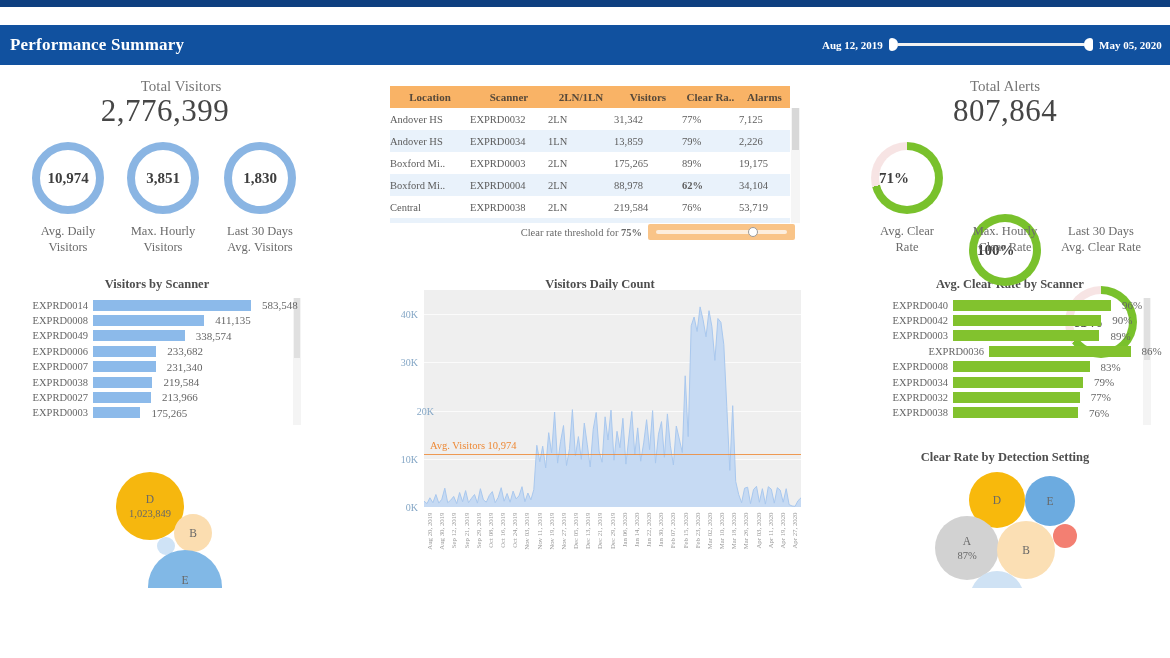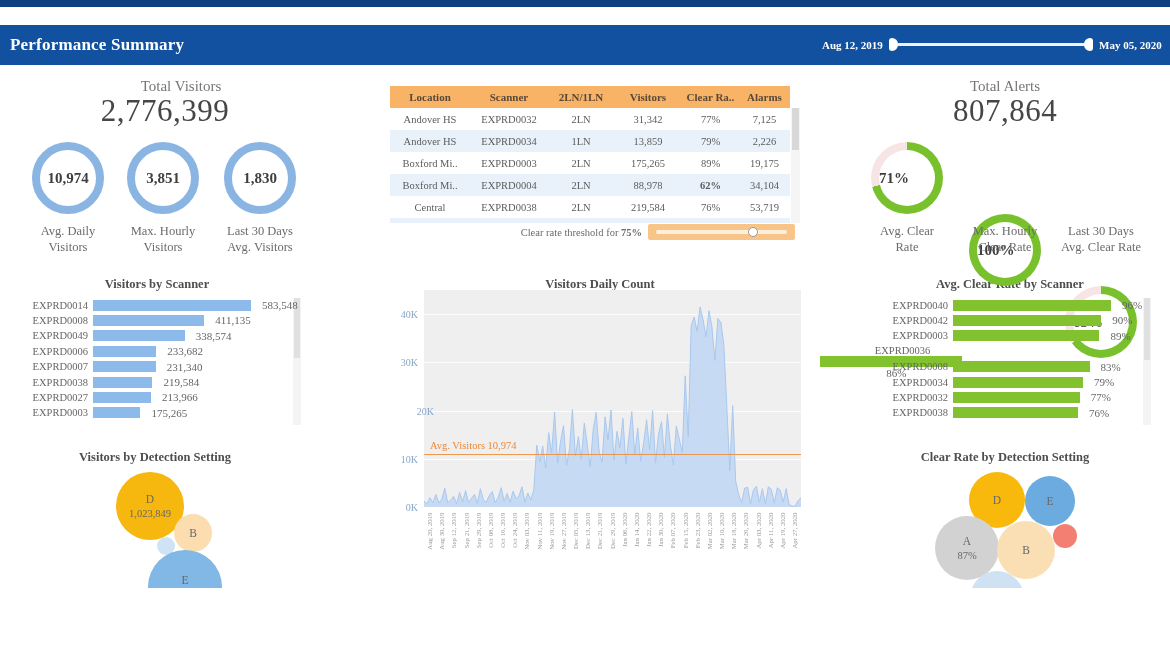--- a/index.html
+++ b/index.html
@@ -24,21 +24,21 @@
   .donut { position:relative; }
   .donut .hole { position:absolute; left:8px; top:8px; width:56px; height:56px; border-radius:50%;
                  background:#fff; display:flex; align-items:center; justify-content:flex-start; }
   .ring-num { font-size:15px; font-weight:bold; color:#3e3e3e; }
   .ring-label { width:110px; text-align:center; font-size:12.5px; color:#6b6b6b; line-height:1.25; }
 
   
   .tbl-wrap { left:390px; top:86px; width:400px; height:137px; overflow:hidden; font-size:10.5px; }
   table.scn { border-collapse:collapse; width:400px; table-layout:fixed; }
   table.scn th { background:#f9b366; color:#57493a; font-weight:bold; font-size:11px; height:22px; }
-  table.scn td { height:22px; text-align:center; color:#5c5c5c; }
+  table.scn td { height:22px; text-align:left; color:#5c5c5c; }
   tr.alt td { background:#e9f2fb; }
   td.low { color:#df4040; font-weight:bold; }
   .tbl-scroll { left:791px; top:108px; width:9px; height:115px; background:#f5f5f5; }
   .tbl-scroll .thumb { position:absolute; left:1px; top:0; width:7px; height:42px; background:#d8d8d8; }
   .thresh-label { left:380px; top:227px; width:262px; text-align:right; font-size:10.5px; color:#6a6a6a; }
   .thresh-box { left:648px; top:224px; width:147px; height:16px; background:#f9c488; border-radius:2px; }
   .thresh-track { position:absolute; left:8px; top:6px; width:131px; height:4px; background:#fdeedd; border-radius:2px; }
   .thresh-handle { position:absolute; left:100px; top:3px; width:10px; height:10px; background:#fff;
                    border:1px solid #9a9a9a; border-radius:50%; }
 
@@ -195,21 +195,20 @@
       <svg width="377" height="217" viewBox="0 0 377 217" preserveAspectRatio="none" style="position: absolute; left: 0px; top: 0px;">
         <polygon points="0,217 0.0,211.2 3.0,213.6 5.9,207.8 8.9,212.7 11.9,204.5 14.8,213.1 17.8,209.3 20.8,198.2 23.7,212.7 26.7,210.2 29.7,206.4 32.7,213.6 35.6,202.5 38.6,211.7 41.6,200.6 44.5,212.7 47.5,208.3 50.5,204.5 53.4,213.1 56.4,198.7 59.4,209.8 62.3,212.2 65.3,205.4 68.3,201.6 71.2,212.7 74.2,207.4 77.2,197.7 80.1,211.2 83.1,203.5 86.1,212.2 89.1,201.1 92.0,208.8 95.0,205.9 98.0,196.7 100.9,211.7 103.9,203.0 106.9,209.8 109.8,199.6 112.8,155.3 115.8,171.7 118.7,156.2 121.7,177.9 124.7,142.7 127.6,163.0 130.6,122.0 133.6,173.1 136.6,151.4 139.5,135.5 142.5,175.5 145.5,158.7 148.4,119.6 151.4,165.9 154.4,146.6 157.3,169.3 160.3,133.1 163.3,154.8 166.2,177.0 169.2,139.4 172.2,122.5 175.1,161.1 178.1,172.2 181.1,126.8 184.0,150.0 187.0,120.1 190.0,170.2 193.0,141.3 195.9,157.7 198.9,128.3 201.9,174.1 204.8,148.0 207.8,121.5 210.8,164.4 213.7,137.9 216.7,171.2 219.7,152.9 222.6,129.7 225.6,159.6 228.6,120.6 231.5,173.1 234.5,144.2 237.5,131.6 240.4,167.3 243.4,123.9 246.4,155.8 249.4,175.0 252.3,136.0 255.3,149.0 258.3,162.5 261.2,85.8 264.2,146.6 267.2,35.7 270.1,27.0 273.1,41.5 276.1,16.9 279.0,29.4 282.0,46.8 285.0,20.7 287.9,36.6 290.9,70.4 293.9,28.5 296.9,32.3 299.8,54.5 302.8,116.7 305.8,180.4 308.7,115.7 311.7,191.4 314.7,204.5 317.6,212.7 320.6,198.2 323.6,197.2 326.5,213.6 329.5,199.6 332.5,196.3 335.4,212.2 338.4,198.7 341.4,214.1 344.3,196.7 347.3,199.2 350.3,213.1 353.3,197.7 356.2,200.1 359.2,212.2 362.2,198.7 365.1,214.6 368.1,216.0 371.1,216.3 374.0,210.7 377.0,207.8 377,217" fill="#c6daf3"></polygon>
         <polyline points="0.0,211.2 3.0,213.6 5.9,207.8 8.9,212.7 11.9,204.5 14.8,213.1 17.8,209.3 20.8,198.2 23.7,212.7 26.7,210.2 29.7,206.4 32.7,213.6 35.6,202.5 38.6,211.7 41.6,200.6 44.5,212.7 47.5,208.3 50.5,204.5 53.4,213.1 56.4,198.7 59.4,209.8 62.3,212.2 65.3,205.4 68.3,201.6 71.2,212.7 74.2,207.4 77.2,197.7 80.1,211.2 83.1,203.5 86.1,212.2 89.1,201.1 92.0,208.8 95.0,205.9 98.0,196.7 100.9,211.7 103.9,203.0 106.9,209.8 109.8,199.6 112.8,155.3 115.8,171.7 118.7,156.2 121.7,177.9 124.7,142.7 127.6,163.0 130.6,122.0 133.6,173.1 136.6,151.4 139.5,135.5 142.5,175.5 145.5,158.7 148.4,119.6 151.4,165.9 154.4,146.6 157.3,169.3 160.3,133.1 163.3,154.8 166.2,177.0 169.2,139.4 172.2,122.5 175.1,161.1 178.1,172.2 181.1,126.8 184.0,150.0 187.0,120.1 190.0,170.2 193.0,141.3 195.9,157.7 198.9,128.3 201.9,174.1 204.8,148.0 207.8,121.5 210.8,164.4 213.7,137.9 216.7,171.2 219.7,152.9 222.6,129.7 225.6,159.6 228.6,120.6 231.5,173.1 234.5,144.2 237.5,131.6 240.4,167.3 243.4,123.9 246.4,155.8 249.4,175.0 252.3,136.0 255.3,149.0 258.3,162.5 261.2,85.8 264.2,146.6 267.2,35.7 270.1,27.0 273.1,41.5 276.1,16.9 279.0,29.4 282.0,46.8 285.0,20.7 287.9,36.6 290.9,70.4 293.9,28.5 296.9,32.3 299.8,54.5 302.8,116.7 305.8,180.4 308.7,115.7 311.7,191.4 314.7,204.5 317.6,212.7 320.6,198.2 323.6,197.2 326.5,213.6 329.5,199.6 332.5,196.3 335.4,212.2 338.4,198.7 341.4,214.1 344.3,196.7 347.3,199.2 350.3,213.1 353.3,197.7 356.2,200.1 359.2,212.2 362.2,198.7 365.1,214.6 368.1,216.0 371.1,216.3 374.0,210.7 377.0,207.8" fill="none" stroke="#a9c8ee" stroke-width="1"></polyline>
       </svg>
       <div class="avg-line" style="top: 164.081px;"></div>
     </div>
   <div id="daily-yticks"></div>
   <div id="daily-xticks"></div>
   <div class="abs avg-label">Avg. Visitors 10,974</div>
 
-  <div class="abs chart-title" style="left:30px; top:450px; width:250px;">Visitors by Detection Setting</div>
   <div class="abs chart-title" style="left:880px; top:450px; width:250px;">Clear Rate by Detection Setting</div>
   <div id="bubbles"></div>
 <div class="abs ring ring-blue" style="left: 32px; top: 142px;">
       <div class="ring-num">10,974</div>
     </div>
     <div class="abs ring-label" style="left: 13px; top: 224px;">
       <div>Avg. Daily</div>
       <div>Visitors</div>
     </div>
     <div class="abs ring ring-blue" style="left: 127px; top: 142px;">
@@ -301,21 +300,21 @@
     <div class="bar-row" style="left: 864px; top: 314.4px;">
       <div class="bar-cat" style="width: 76px;">EXPRD0042</div>
       <div class="bar-fill" style="width: 148.125px; background: rgb(130, 194, 46);"></div>
       <div class="bar-val">90%</div>
     </div>
     <div class="bar-row" style="left: 864px; top: 329.8px;">
       <div class="bar-cat" style="width: 76px;">EXPRD0003</div>
       <div class="bar-fill" style="width: 146.479px; background: rgb(130, 194, 46);"></div>
       <div class="bar-val">89%</div>
     </div>
-    <div class="bar-row" style="left: 820px; top: 345.2px; flex-direction: column;">
+    <div class="bar-row" style="left: 900px; top: 345.2px;">
       <div class="bar-cat" style="width: 76px;">EXPRD0036</div>
       <div class="bar-fill" style="width: 141.542px; background: rgb(130, 194, 46);"></div>
       <div class="bar-val">86%</div>
     </div>
     <div class="bar-row" style="left: 864px; top: 360.6px;">
       <div class="bar-cat" style="width: 76px;">EXPRD0008</div>
       <div class="bar-fill" style="width: 136.604px; background: rgb(130, 194, 46);"></div>
       <div class="bar-val">83%</div>
     </div>
     <div class="bar-row" style="left: 864px; top: 376px;">

